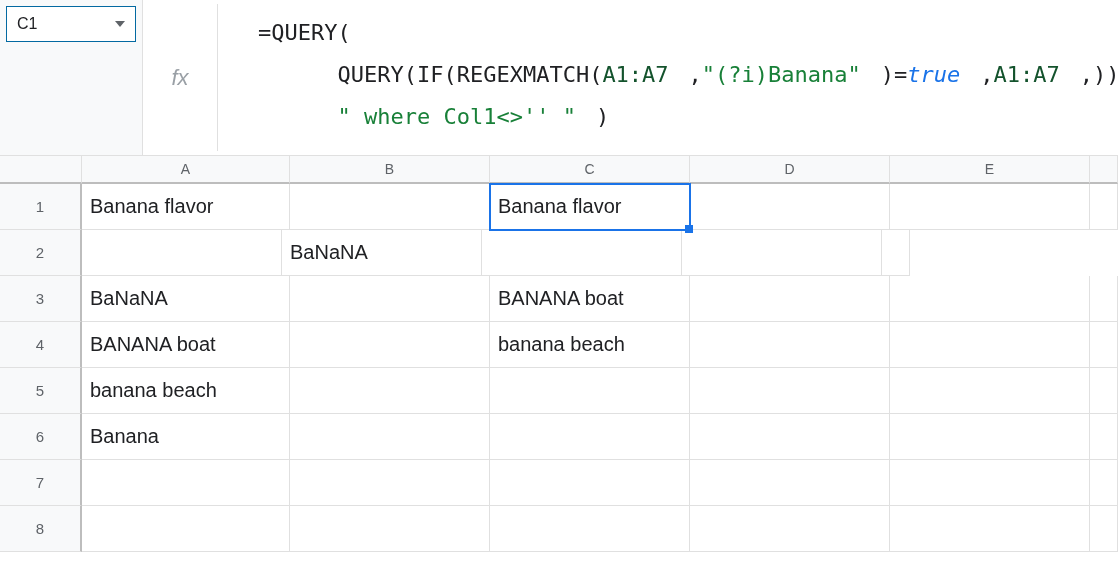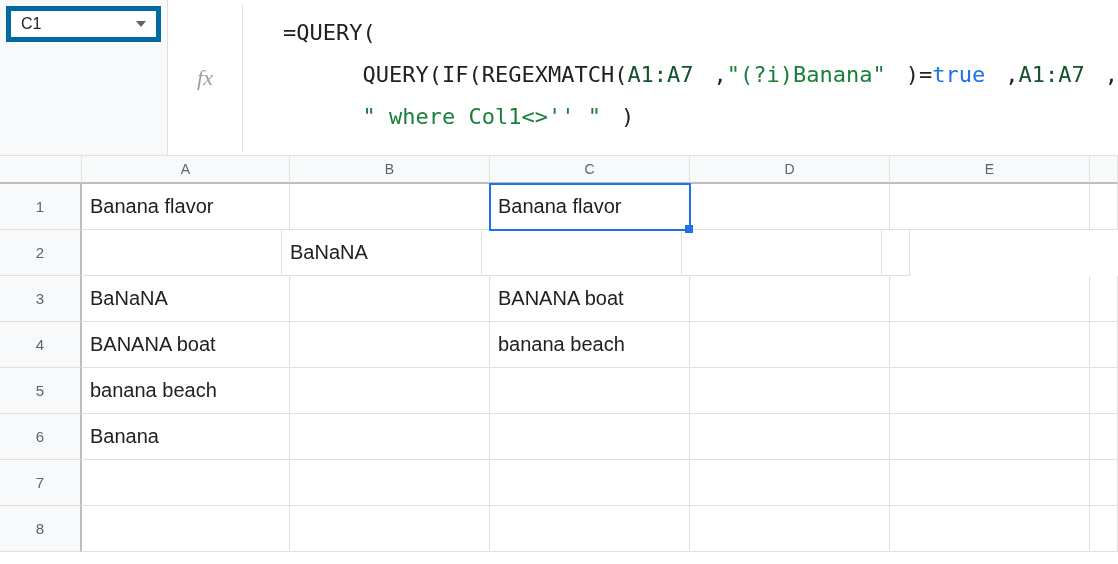--- a/index.html
+++ b/index.html
@@ -14,26 +14,26 @@
       width: 1118px;
       height: 564px;
       overflow: hidden;
     }
     .top-bar {
       display: flex;
       height: 156px;
       border-bottom: 1px solid #e0e0e0;
     }
     .name-box {
-      width: 155px;
+      width: 130px;
       height: 36px;
       display: flex;
       align-items: center;
       padding: 0 10px;
-      border: 5px solid #0369a1;
+      border: 1px solid #0369a1;
       background: #fff;
       position: relative;
     }
     .name-box-text {
       flex: 1;
       font-size: 16px;
       color: #202124;
     }
     .name-box-arrow {
       width: 0;
@@ -60,39 +60,39 @@
       padding: 4px 0;
     }
     .fx-label {
       width: 75px;
       display: flex;
       align-items: center;
       justify-content: center;
       color: #9aa0a6;
       font-size: 22px;
       font-style: italic;
-      font-family: Liberation Serif, serif;
+      font-family: Liberation Sans, sans-serif;
       height: 100%;
       border-right: 1px solid #e0e0e0;
     }
     .formula-area {
       flex: 1;
       padding: 8px 20px;
       font-family: 'Consolas', 'Monaco', monospace;
       font-size: 22px;
       line-height: 1.9;
       color: #202124;
     }
     .formula-line {
       white-space: pre;
     }
     .tok-func { color: #202124; margin-left: 20px; }
     .tok-range { color: #14532d; }
     .tok-string { color: #188038; }
-    .tok-bool { color: #1a73e8; }
+    .tok-bool { color: #1a73e8; font-style: italic; }
     
     .sheet {
       display: flex;
       flex-direction: column;
     }
     .header-row {
       display: flex;
       height: 28px;
     }
     .corner {

